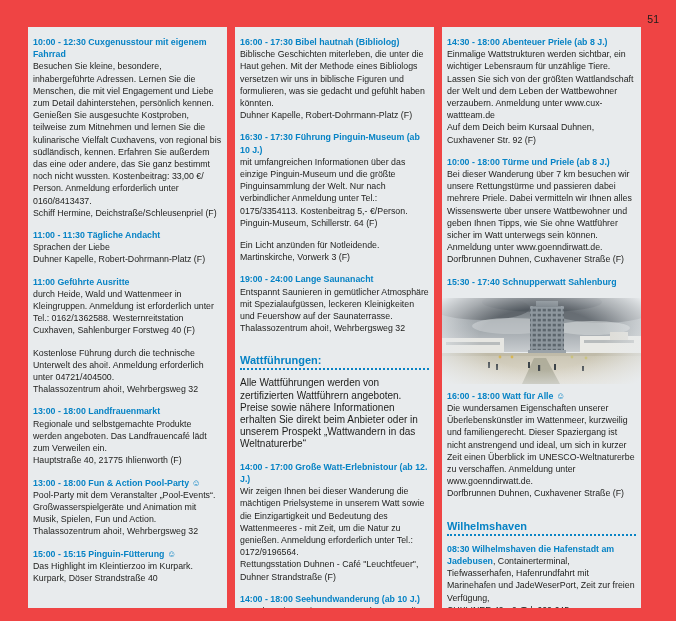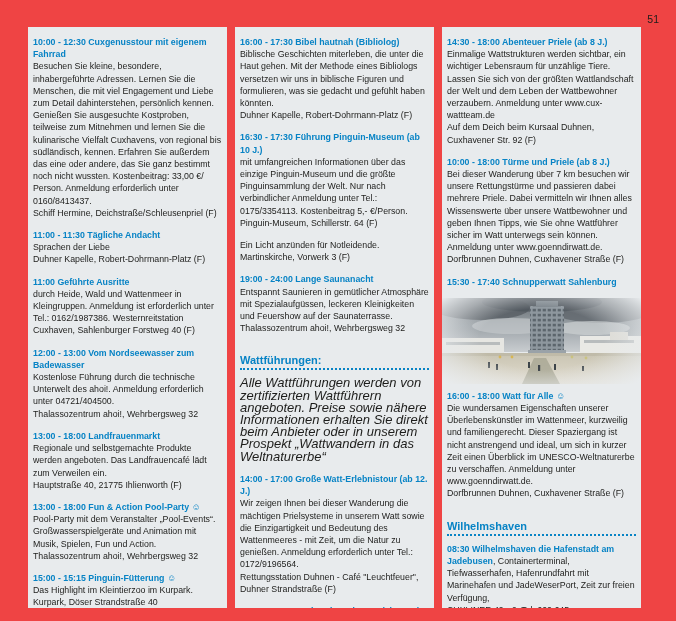--- a/index.html
+++ b/index.html
@@ -7,21 +7,21 @@
   body { font-family: "Liberation Sans", sans-serif; color: #1d1d1b; position: relative; }
   .page { position: absolute; inset: 0; background: #ef4444; overflow: hidden; }
   .page-number { position: absolute; top: 13px; right: 17px; font-size: 10.5px; color: #1d1d1b; }
   .columns { position: absolute; left: 28px; top: 27px; width: 613px; height: 581px; display: flex; gap: 8px; border-radius: 22px; }
   .col { width: 199px; height: 581px; background: #e8ebed; padding: 9px 5px 8px 5px; overflow: hidden; }
   .entry { margin-bottom: 10px; }
   .entry-heading { font-size: 8.8px; line-height: 12.2px; font-weight: bold; color: #0783c5; }
   .smiley { color: #0783c5; font-weight: bold; font-size: 9px; }
   .body { font-size: 8.8px; line-height: 12.2px; white-space: pre-line; color: #1d1d1b; }
   .section-heading { font-size: 11px; font-weight: bold; color: #0783c5; border-bottom: 2px dotted #0783c5; padding-bottom: 2px; margin: 20px 0 7px 0; }
-  .note { font-size: 13px; line-height: 12.2px; font-style: italic; white-space: pre-line; margin-bottom: 10px; }
+  .note { font-size: 10px; line-height: 12.2px; white-space: pre-line; margin-bottom: 10px; }
   .tip-lead { font-weight: bold; color: #0783c5; }
   .photo-wrap { position: relative; width: 199px; margin: 2px -5px 6px -5px; height: 86px; }
   .photo-vignette { position: absolute; inset: -6px; background: radial-gradient(ellipse at 50% 48%, rgba(232,235,237,0) 42%, rgba(232,235,237,0.55) 65%, #e8ebed 88%); pointer-events: none; }
 </style>
 </head>
 <body>
 
 <div class="page">
   <div class="page-number">51</div>
 
@@ -33,24 +33,23 @@
         <div class="body">Besuchen Sie kleine, besondere, inhabergeführte Adressen. Lernen Sie die Menschen, die mit viel Engagement und Liebe zum Detail dahinterstehen, persönlich kennen. Genießen Sie ausgesuchte Kostproben, teilweise zum Mitnehmen und lernen Sie die kulinarische Vielfalt Cuxhavens, von regional bis südländisch, kennen. Erfahren Sie außerdem das eine oder andere, das Sie ganz bestimmt noch nicht wussten. Kostenbeitrag: 33,00 €/ Person. Anmeldung erforderlich unter 0160/8413437.
 Schiff Hermine, Deichstraße/Schleusenpriel (F)</div>
       </div>
       <div class="entry">
         <div class="entry-heading">11:00 - 11:30 Tägliche Andacht</div>
         <div class="body">Sprachen der Liebe
 Duhner Kapelle, Robert-Dohrmann-Platz (F)</div>
       </div>
       <div class="entry">
         <div class="entry-heading">11:00 Geführte Ausritte</div>
-        <div class="body">durch Heide, Wald und Wattenmeer in Kleingruppen. Anmeldung ist erforderlich unter Tel.: 0162/1987386. Westernreitstation Cuxhaven, Sahlenburger Forstweg 40 (F)</div>
+        <div class="body">durch Heide, Wald und Wattenmeer in Kleingruppen. Anmeldung ist erforderlich unter Tel.: 0162/1362588. Westernreitstation Cuxhaven, Sahlenburger Forstweg 40 (F)</div>
       </div>
       <div class="entry">
-        <div class="entry-heading">12:00 - 13:00 Vom Nordseewasser zum Badewasser</div>
         <div class="body">Kostenlose Führung durch die technische Unterwelt des ahoi!. Anmeldung erforderlich unter 04721/404500.
 Thalassozentrum ahoi!, Wehrbergsweg 32</div>
       </div>
       <div class="entry">
         <div class="entry-heading">13:00 - 18:00 Landfrauenmarkt</div>
         <div class="body">Regionale und selbstgemachte Produkte werden angeboten. Das Landfrauencafé lädt zum Verweilen ein.
 Hauptstraße 40, 21775 Ihlienworth (F)</div>
       </div>
       <div class="entry">
         <div class="entry-heading"><span>13:00 - 18:00 Fun &amp; Action Pool-Party</span> <span class="smiley">☺</span></div>

